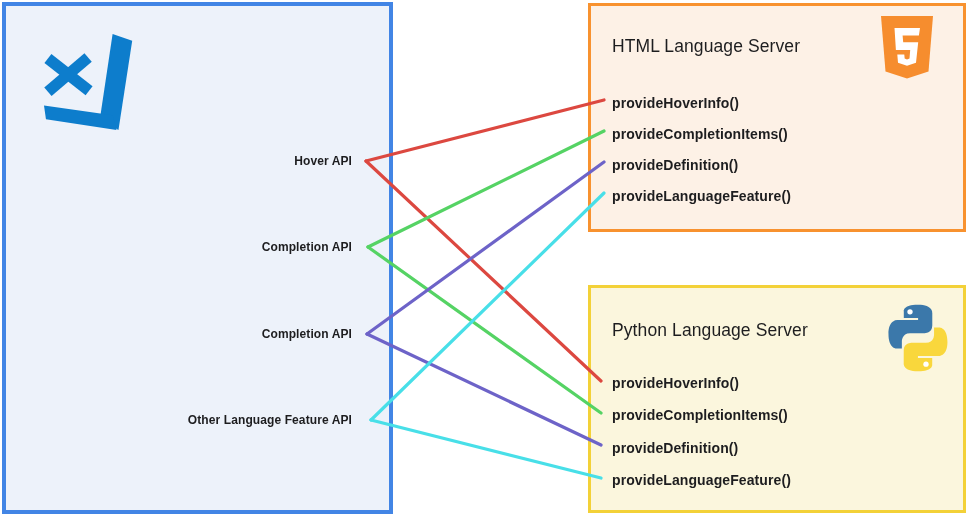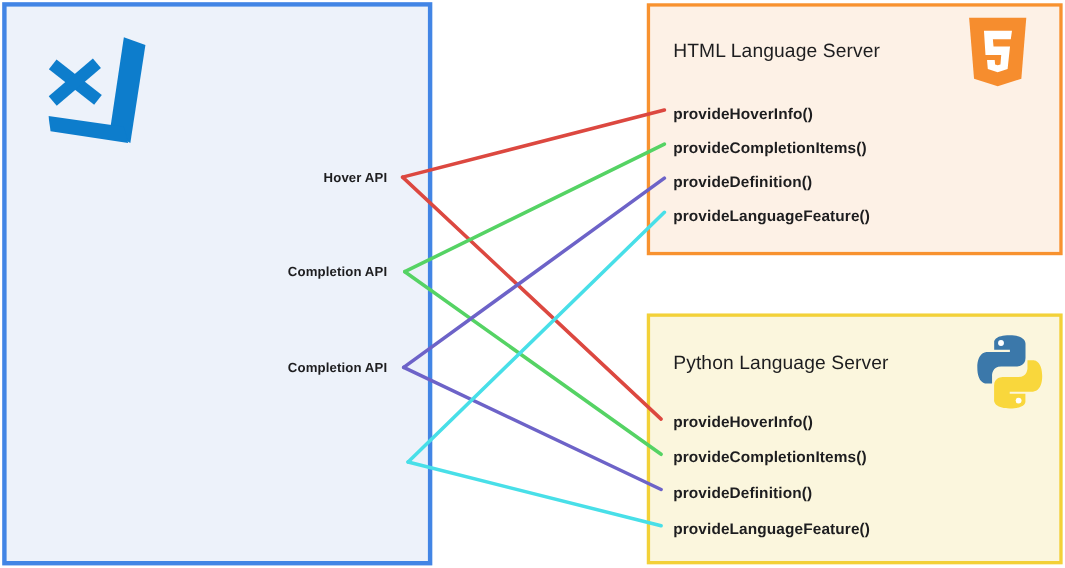--- a/index.html
+++ b/index.html
@@ -68,20 +68,21 @@
       <g stroke="#0d7dcc" stroke-width="11.5" fill="none">
         <line x1="4" y1="27" x2="46" y2="60"></line>
         <line x1="45" y1="26" x2="4" y2="61"></line>
       </g>
     </svg>
   </div>
 
   <div class="api-label" style="top:161px">Hover API</div>
   <div class="api-label" style="top:247px">Completion API</div>
   <div class="api-label" style="top:334px">Completion API</div>
+  <div class="api-label" style="top:420px">Other Language Feature API</div>
 
   <div class="box server-box" id="html-box">
     <div class="server-title">HTML Language Server</div>
     <svg class="server-logo" id="html5-logo" viewBox="0 0 58 68" aria-hidden="true">
       <polygon fill="#f68d2e" points="3,0 55,0 50.5,55.5 29,62.5 7.5,55.5"></polygon>
       <path fill="#fff" d="M16.5 12 H42 l-1.1 7.6 H24.6 l.6 6.6 h15 l-2.2 20.6 -9 2.9 -9 -2.9 -.7 -8.3 h7 l.35 4.1 2.35 .8 2.5 -.8 .7 -8.7 H17.9 Z"></path>
     </svg>
     <div class="method" style="top:97px">provideHoverInfo()</div>
     <div class="method" style="top:128px">provideCompletionItems()</div>
     <div class="method" style="top:159px">provideDefinition()</div>

